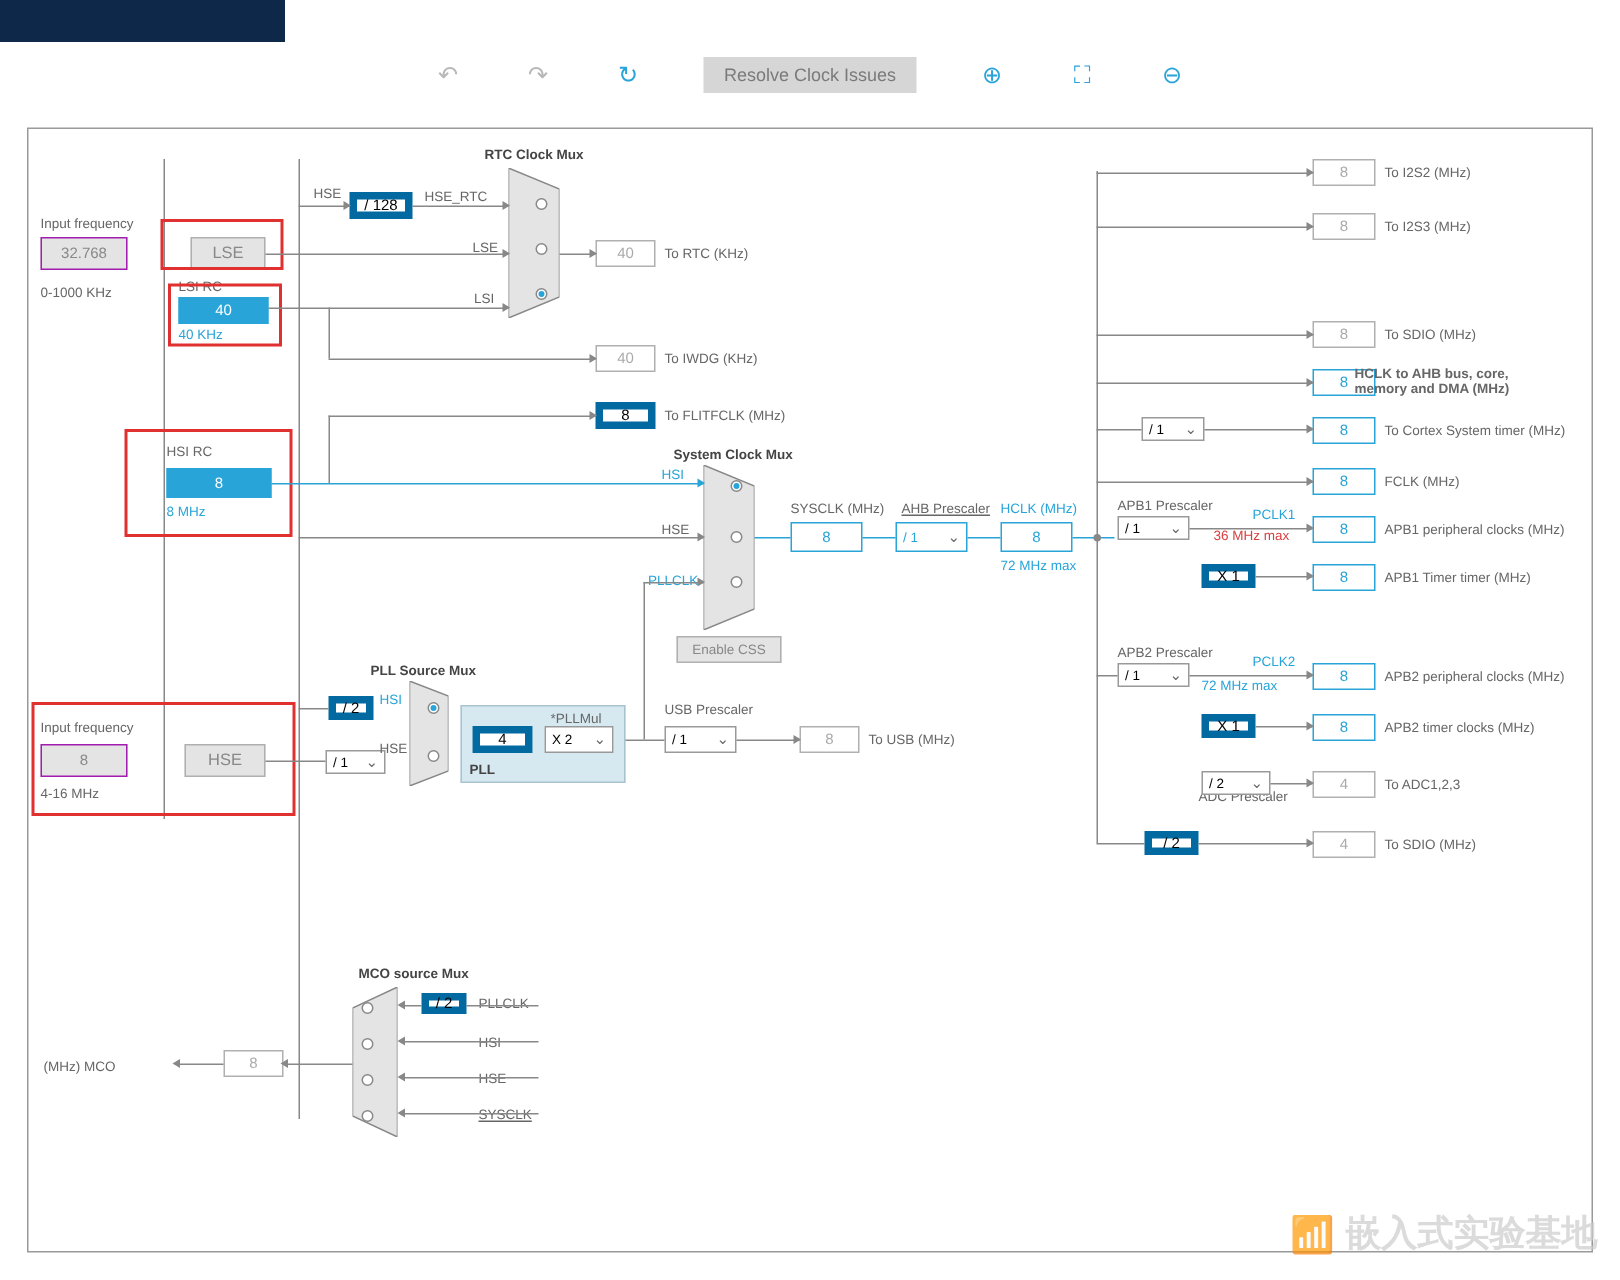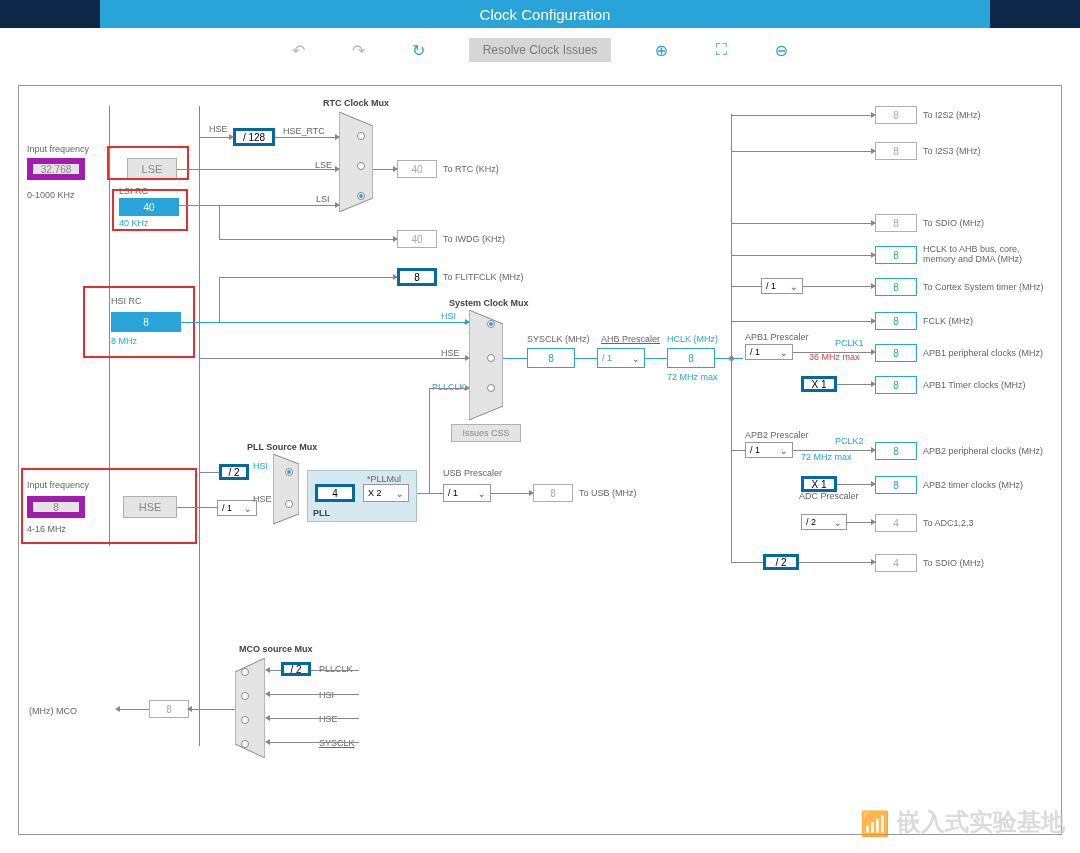--- a/index.html
+++ b/index.html
@@ -13,26 +13,26 @@
 .tab-inactive { background: #0d2849; color: #fff; }
 
 .toolbar { display: flex; align-items: center; justify-content: center; height: 44px; gap: 40px; background: #fff; }
 .tool-icon { color: #b8b8b8; font-size: 16px; cursor: pointer; width: 20px; text-align: center; }
 .tool-icon.blue { color: #29a4d8; }
 .resolve-btn { background: #d6d6d6; color: #7a7a7a; padding: 5px 14px; font-size: 12px; border: none; cursor: pointer; }
 
 .canvas { position: absolute; left: 18px; top: 85px; width: 1044px; height: 750px; border: 1px solid #999; }
 .el { position: absolute; }
 
-.box { border: 3px solid #0369a1; background: #fff; font-size: 10px; display: flex; align-items: center; justify-content: center; text-align: left; }
+.box { border: 5px solid #0369a1; background: #fff; font-size: 10px; display: flex; align-items: center; justify-content: center; text-align: left; }
 .box-blue { border: 1px solid #29a4d8; background: #fff; color: #29a4d8; font-size: 10px; display: flex; align-items: center; justify-content: center; }
 .box-filled { background: #29a4d8; color: #fff; border: 1px solid #29a4d8; font-size: 10px; display: flex; align-items: center; justify-content: center; }
 .box-grey { background: #e4e4e4; border: 1px solid #b0b0b0; color: #888; font-size: 11px; display: flex; align-items: center; justify-content: center; }
 .box-grey-light { background: #fff; border: 1px solid #b0b0b0; color: #aaa; font-size: 10px; display: flex; align-items: center; justify-content: center; }
-.box-input { background: #e4e4e4; border: 6px solid #a21caf; color: #888; font-size: 10px; display: flex; align-items: center; justify-content: center; }
+.box-input { background: #e4e4e4; border: 1px solid #a21caf; color: #888; font-size: 10px; display: flex; align-items: center; justify-content: center; }
 
 .lbl { font-size: 9px; color: #666; }
 .lbl-blue { font-size: 9px; color: #29a4d8; }
 .lbl-b { font-size: 9px; color: #444; font-weight: bold; }
 
 .redbox { border: 2px solid #e03030; position: absolute; background: transparent; }
 
 .mux { position: absolute; }
 .mux svg { display: block; }
 
@@ -56,21 +56,20 @@
 .radio.sel-on::after { content: ""; width: 4px; height: 4px; background: #29a4d8; border-radius: 50%; position: absolute; top: 1px; left: 1px; }
 
 .watermark { position: absolute; right: 15px; bottom: 15px; font-size: 24px; color: #ccc; font-weight: bold; opacity: 0.7; }
 .wm-icon { display: inline-block; vertical-align: middle; }
 </style>
 </head>
 <body>
 
 <div class="tabs">
   <div class="tab-spacer"></div>
-  <div class="tab tab-active">Clock Configuration</div>
   <div class="tab-spacer2"></div>
 </div>
 
 <div class="toolbar">
   <span class="tool-icon">↶</span>
   <span class="tool-icon">↷</span>
   <span class="tool-icon blue">↻</span>
   <button class="resolve-btn">Resolve Clock Issues</button>
   <span class="tool-icon blue">⊕</span>
   <span class="tool-icon blue">⛶</span>
@@ -134,21 +133,21 @@
   <div class="radio sel-on" style="left:468px; top:234px;"></div>
   <div class="radio" style="left:468px; top:268px;"></div>
   <div class="radio" style="left:468px; top:298px;"></div>
   <div class="el lbl-blue" style="left:422px; top:225px;">HSI</div>
   <div class="el lbl" style="left:422px; top:262px;">HSE</div>
   <div class="el lbl-blue" style="left:413px; top:296px;">PLLCLK</div>
 
   <div class="el lbl" style="left:508px; top:248px;">SYSCLK (MHz)</div>
   <div class="el box-blue" style="left:508px; top:262px; width:48px; height:20px;">8</div>
 
-  <div class="el box-grey" style="left:432px; top:338px; width:70px; height:18px; font-size:9px;">Issues CSS</div>
+  <div class="el box-grey" style="left:432px; top:338px; width:70px; height:18px; font-size:9px;">Enable CSS</div>
 
   <div class="el lbl" style="left:8px; top:394px;">Input frequency</div>
   <div class="el box-input" style="left:8px; top:410px; width:58px; height:22px;">8</div>
   <div class="el lbl" style="left:8px; top:438px;">4-16 MHz</div>
 
   <div class="el box-grey" style="left:104px; top:410px; width:54px; height:22px;">HSE</div>
   <div class="redbox" style="left:2px; top:382px; width:176px; height:76px;"></div>
 
   <div class="el lbl-b" style="left:228px; top:356px;">PLL Source Mux</div>
   <div class="el box" style="left:200px; top:378px; width:30px; height:16px;">/ 2</div>
@@ -184,52 +183,52 @@
 
   <div class="el box-grey-light" style="left:856px; top:20px; width:42px; height:18px;">8</div>
   <div class="el lbl" style="left:904px; top:24px;">To I2S2 (MHz)</div>
   <div class="el box-grey-light" style="left:856px; top:56px; width:42px; height:18px;">8</div>
   <div class="el lbl" style="left:904px; top:60px;">To I2S3 (MHz)</div>
 
   <div class="el box-grey-light" style="left:856px; top:128px; width:42px; height:18px;">8</div>
   <div class="el lbl" style="left:904px; top:132px;">To SDIO (MHz)</div>
 
   <div class="el box-blue" style="left:856px; top:160px; width:42px; height:18px;">8</div>
-  <div class="el lbl" style="left:904px; top:158px; width:130px;">HCLK to AHB bus, core, memory and DMA (MHz)</div>
+  <div class="el lbl" style="left:884px; top:158px; width:130px;font-weight:bold;">HCLK to AHB bus, core, memory and DMA (MHz)</div>
 
   <div class="el sel" style="left:742px; top:192px; width:42px; height:16px;">/ 1</div>
   <div class="el box-blue" style="left:856px; top:192px; width:42px; height:18px;">8</div>
   <div class="el lbl" style="left:904px; top:196px;">To Cortex System timer (MHz)</div>
 
   <div class="el box-blue" style="left:856px; top:226px; width:42px; height:18px;">8</div>
   <div class="el lbl" style="left:904px; top:230px;">FCLK (MHz)</div>
 
   <div class="el lbl" style="left:726px; top:246px;">APB1 Prescaler</div>
   <div class="el sel" style="left:726px; top:258px; width:48px; height:16px;">/ 1</div>
   <div class="el lbl-blue" style="left:816px; top:252px;">PCLK1</div>
   <div class="el lbl" style="left:790px; top:266px; color:#d84040;">36 MHz max</div>
   <div class="el box-blue" style="left:856px; top:258px; width:42px; height:18px;">8</div>
   <div class="el lbl" style="left:904px; top:262px;">APB1 peripheral clocks (MHz)</div>
 
   <div class="el box" style="left:782px; top:290px; width:36px; height:16px;">X 1</div>
   <div class="el box-blue" style="left:856px; top:290px; width:42px; height:18px;">8</div>
-  <div class="el lbl" style="left:904px; top:294px;">APB1 Timer clocks (MHz)</div>
+  <div class="el lbl" style="left:904px; top:294px;">APB1 Timer timer (MHz)</div>
 
   <div class="el lbl" style="left:726px; top:344px;">APB2 Prescaler</div>
   <div class="el sel" style="left:726px; top:356px; width:48px; height:16px;">/ 1</div>
   <div class="el lbl-blue" style="left:816px; top:350px;">PCLK2</div>
   <div class="el lbl-blue" style="left:782px; top:366px;">72 MHz max</div>
   <div class="el box-blue" style="left:856px; top:356px; width:42px; height:18px;">8</div>
   <div class="el lbl" style="left:904px; top:360px;">APB2 peripheral clocks (MHz)</div>
 
   <div class="el box" style="left:782px; top:390px; width:36px; height:16px;">X 1</div>
   <div class="el box-blue" style="left:856px; top:390px; width:42px; height:18px;">8</div>
   <div class="el lbl" style="left:904px; top:394px;">APB2 timer clocks (MHz)</div>
 
-  <div class="el lbl" style="left:780px; top:405px;">ADC Prescaler</div>
+  <div class="el lbl" style="left:780px; top:440px;">ADC Prescaler</div>
   <div class="el sel" style="left:782px; top:428px; width:46px; height:16px;">/ 2</div>
   <div class="el box-grey-light" style="left:856px; top:428px; width:42px; height:18px;">4</div>
   <div class="el lbl" style="left:904px; top:432px;">To ADC1,2,3</div>
 
   <div class="el box" style="left:744px; top:468px; width:36px; height:16px;">/ 2</div>
   <div class="el box-grey-light" style="left:856px; top:468px; width:42px; height:18px;">4</div>
   <div class="el lbl" style="left:904px; top:472px;">To SDIO (MHz)</div>
 
   <div class="el lbl-b" style="left:220px; top:558px;">MCO source Mux</div>
   <div class="mux" style="left:216px; top:572px;">

